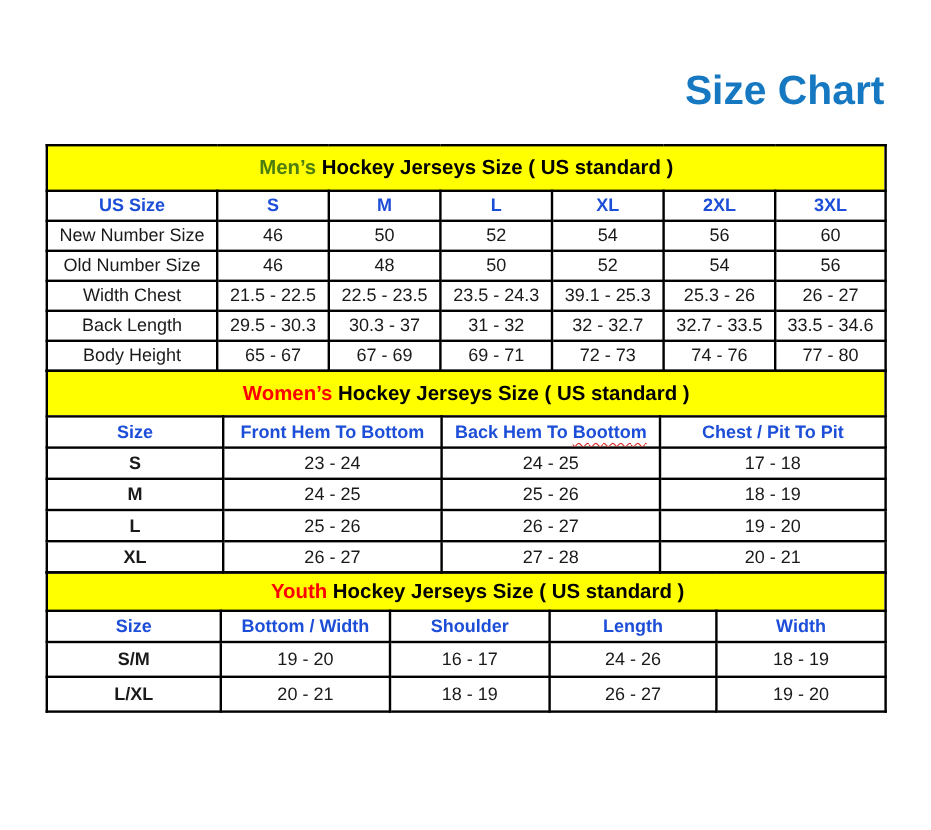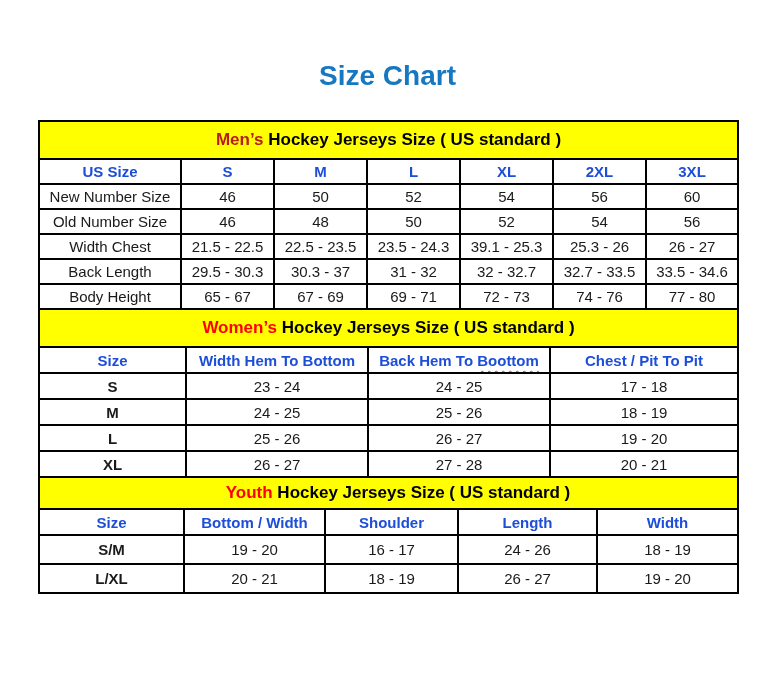--- a/index.html
+++ b/index.html
@@ -3,22 +3,22 @@
 <meta charset="utf-8">
 <style>
   html,body{margin:0;padding:0;}
   body{
     width:776px;height:692px;background:#ffffff;overflow:hidden;
     font-family:"Liberation Sans","DejaVu Sans",sans-serif;
     -webkit-font-smoothing:antialiased;
   }
   .chart-wrap{width:699px;margin-left:38px;}
   .page-title{
-    margin:58px 0 0 0;text-align:center;
-    font-size:28px;font-weight:bold;letter-spacing:0px;line-height:36px;
+    margin:58px 0 0 0;text-align:right;
+    font-size:34px;font-weight:bold;letter-spacing:0px;line-height:36px;
   }
   table{
     border-collapse:collapse;table-layout:fixed;width:699px;
     margin:0;
   }
   .t2,.t3{margin-top:-2px;}
   td,th{
     border:2px solid #000;text-align:center;vertical-align:middle;
     font-size:15px;color:#1a1a1a;padding:0 2px;overflow:hidden;white-space:nowrap;
   }
@@ -56,21 +56,21 @@
       <col style="width:142px">
         <col style="width:93px">
         <col style="width:93px">
       <col style="width:93px">
         <col style="width:93px">
         <col style="width:93px">
         <col style="width:92px">
     </colgroup>
     <tbody>
         <tr class="band">
-      <td colspan="7"><span class="hl" style="color:#b91c1c;">Men’s</span><span> Hockey Jerseys Size ( US standard )</span></td>
+      <td colspan="7"><span class="hl" style="color:#4d7c0f;">Men’s</span><span> Hockey Jerseys Size ( US standard )</span></td>
     </tr>
     <tr class="hdr">
       <th>US Size</th>
       <th>S</th>
       <th>M</th>
       <th>L</th>
       <th>XL</th>
       <th>2XL</th>
       <th>3XL</th>
     </tr>
@@ -128,21 +128,21 @@
         <col style="width:182px">
         <col style="width:182px">
         <col style="width:188px">
     </colgroup>
     <tbody>
         <tr class="band">
       <td colspan="4"><span class="hl" style="color:#FF0000;">Women’s</span><span> Hockey Jerseys Size ( US standard )</span></td>
     </tr>
     <tr class="hdr">
       <th>Size</th>
-      <th>Width Hem To Bottom</th>
+      <th>Front Hem To Bottom</th>
       <th><span>Back Hem To </span><span class="misspell">Boottom</span></th>
       <th>Chest / Pit To Pit</th>
     </tr>
     <tr class="r">
       <td class="rowlab">S</td>
       <td>23 - 24</td>
       <td>24 - 25</td>
       <td>17 - 18</td>
     </tr>
     <tr class="r">

